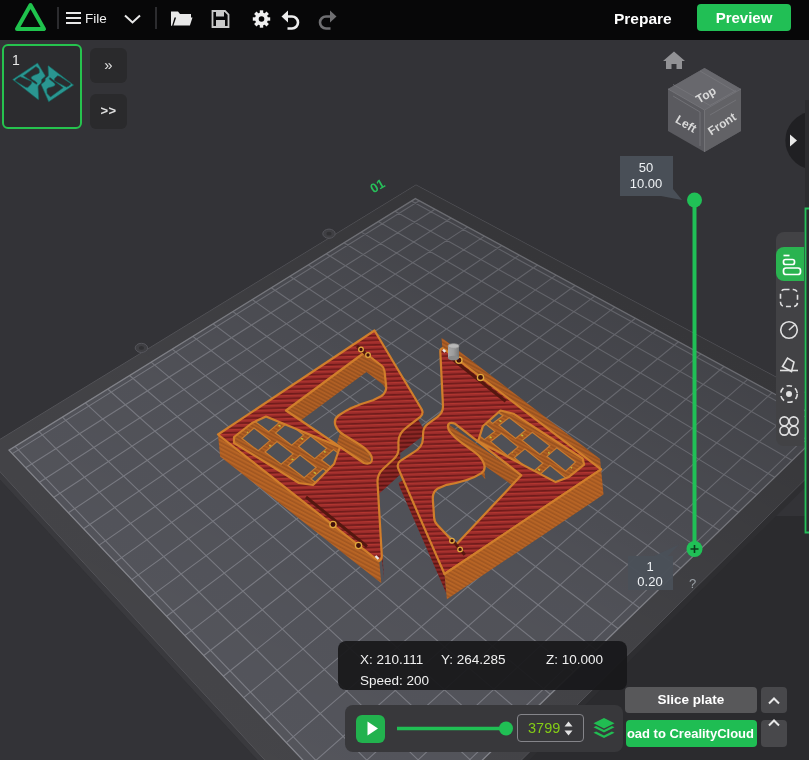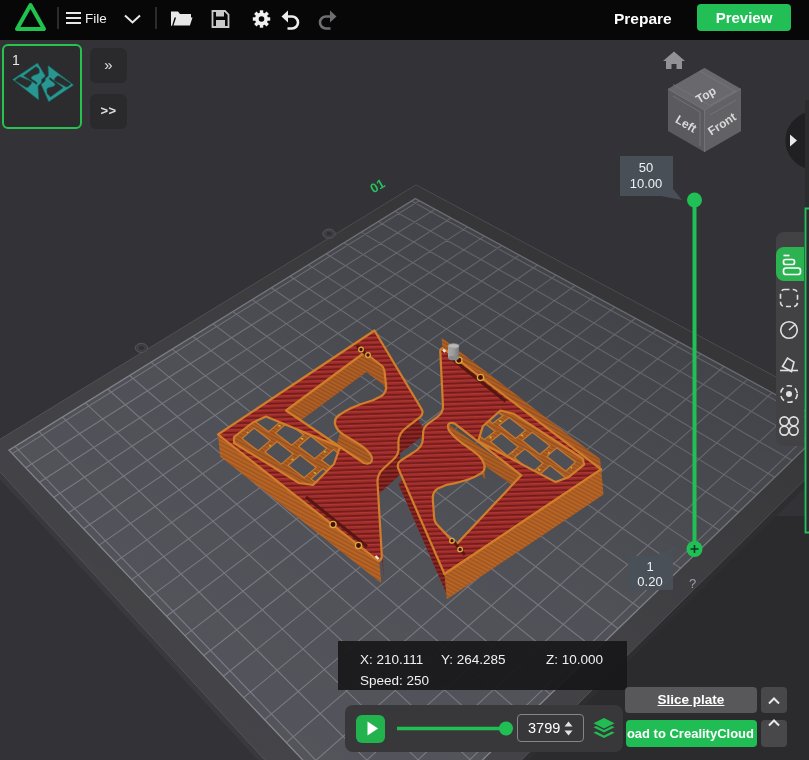--- a/index.html
+++ b/index.html
@@ -14,29 +14,29 @@
 #thumb .num { position:absolute; left:8px; top:6px; color:#e8e8e8; font-size:14px; }
 .ffbtn { position:absolute; left:90px; width:37px; height:35px; background:#2a2a2c;
   border-radius:6px; color:#e0e0e0; text-align:center; }
 
 #rtools { position:absolute; left:776px; top:232px; width:28px; height:214px;
   background:#424245; border-radius:8px 0 0 8px; }
 #rtile { position:absolute; left:776px; top:247px; width:28px; height:34px;
   background:#2ab350; border-radius:8px 0 0 8px; }
 
 #coords { position:absolute; left:338px; top:641px; width:289px; height:49px;
-  background:rgba(24,24,26,0.93); border-radius:0; color:#f0f0f0; font-size:13.5px; }
+  background:rgba(24,24,26,0.93); border-radius:8px; color:#f0f0f0; font-size:13.5px; }
 #playbar { position:absolute; left:345px; top:705px; width:278px; height:47px;
   background:#38383b; border-radius:8px; }
 #playbtn { position:absolute; left:11px; top:9.5px; width:29px; height:28px;
   background:#22b24e; border-radius:6px; }
 #numbox { position:absolute; left:172px; top:9px; width:67px; height:28px;
-  border:1px solid #85858a; border-radius:4px; color:#ffffff; font-size:14.5px; }
+  border:1px solid #85858a; border-radius:4px; color:#84cc16; font-size:14.5px; }
 .gbtn { position:absolute; border-radius:4px; color:#fff; font-weight:bold;
-  text-align:center;text-decoration:underline; }
+  text-align:center; }
 #sliceb { left:625px; top:687px; width:132px; height:26px; background:#58585a;
   font-size:13.5px; line-height:26px; }
 #upb { left:626px; top:720px; width:131px; height:27px; background:#1fbd53;
   font-size:13px; line-height:27px; overflow:hidden; white-space:nowrap; }
 #upb span { position:absolute; right:3px; top:0; }
 #caret1 { left:761px; top:687px; width:26px; height:26px; background:#48484b; }
 #caret2 { left:761px; top:720px; width:26px; height:27px; background:#48484b; }
 </style></head>
 <body>
 <div id="app">
@@ -290,21 +290,21 @@
    <circle cx="784.3" cy="430.7" r="4.4"></circle>
    <circle cx="793.7" cy="430.7" r="4.4"></circle>
   </g>
  </g>
 </svg>
 
 <div id="coords">
  <span class="abs" style="left:22px;top:11px">X: 210.111</span>
  <span class="abs" style="left:103px;top:11px">Y: 264.285</span>
  <span class="abs" style="left:208px;top:11px">Z: 10.000</span>
- <span class="abs" style="left:22px;top:32px">Speed: 250</span>
+ <span class="abs" style="left:22px;top:32px">Speed: 200</span>
 </div>
 
 <div id="playbar">
  <div id="playbtn"></div>
  <svg class="abs" style="left:0;top:0" width="278" height="47" viewBox="0 0 278 47">
   <path d="M22.5 16.5 L33 23.5 L22.5 30.5 Z" fill="#fff"></path>
   <line x1="52" y1="23.5" x2="163" y2="23.5" stroke="#20bf54" stroke-width="3.5"></line>
   <circle cx="161" cy="23.5" r="7" fill="#20bf54"></circle>
   <path d="M223.5 16.5 l4 5 h-8 Z M223.5 30.5 l4 -5 h-8 Z" fill="#e3e3e3"></path>
 

